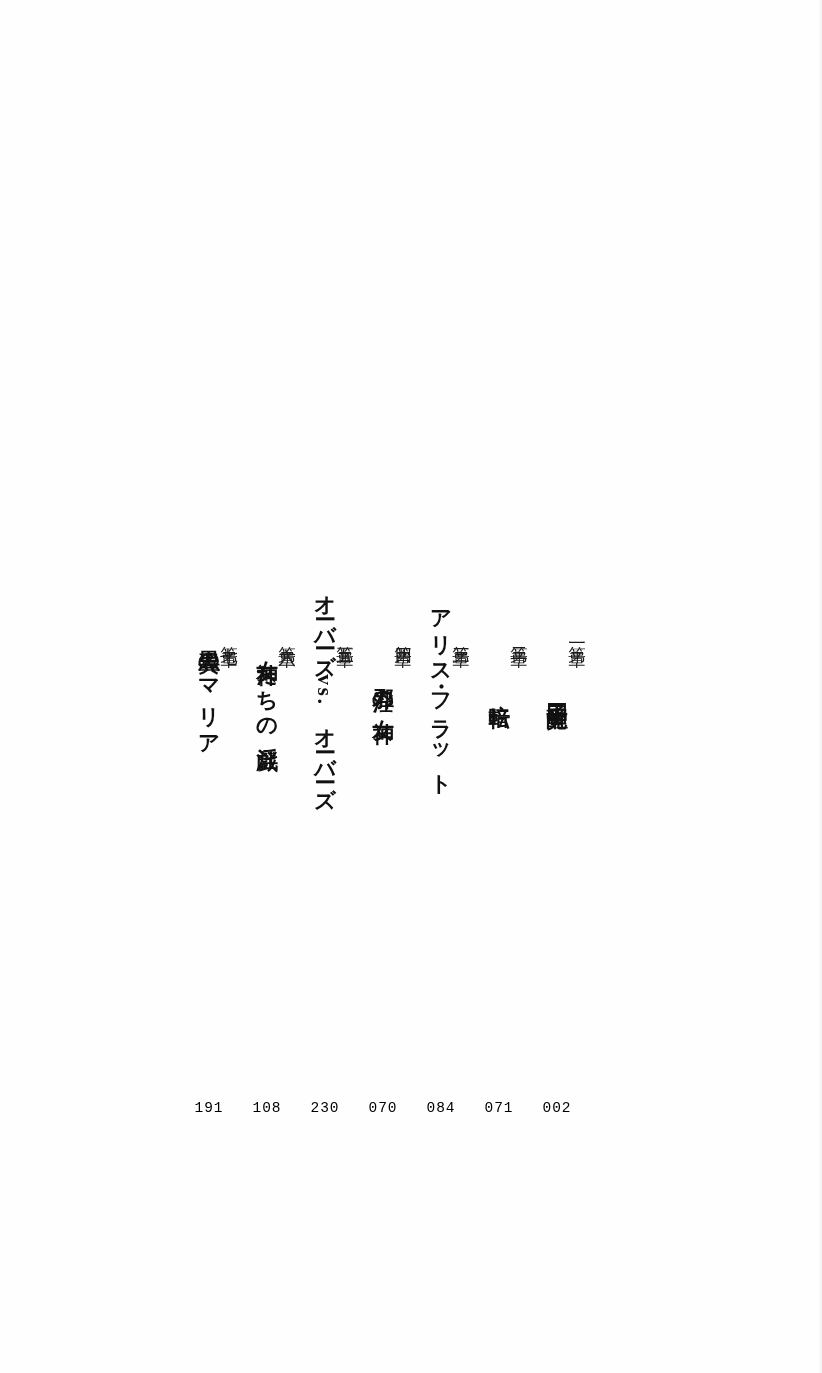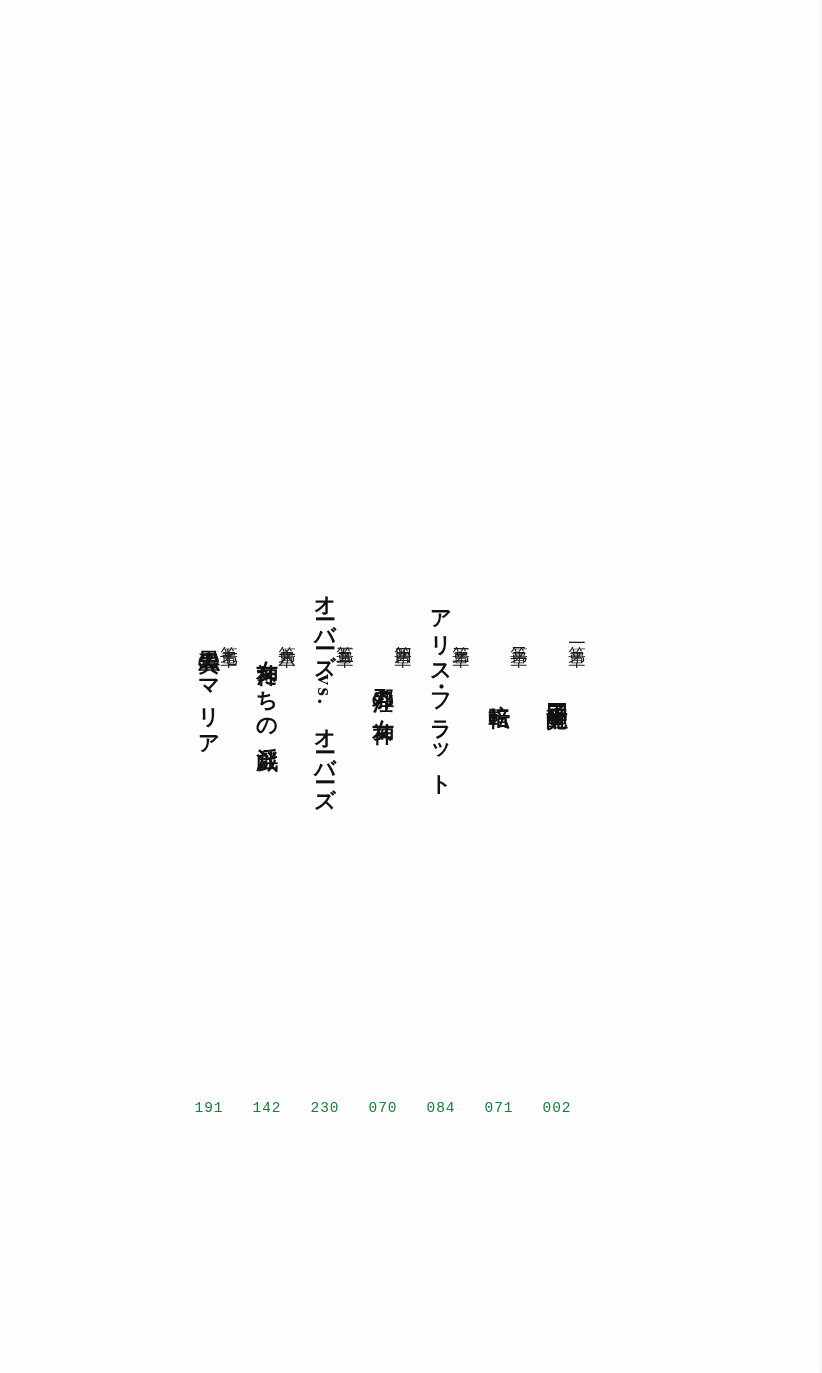--- a/index.html
+++ b/index.html
@@ -93,21 +93,21 @@
     width: 236px;
     flex: 0 0 236px;
   }
   .folio {
     width: 58px;
     flex: 0 0 58px;
     text-align: center;
     font-family: "Liberation Mono", "DejaVu Sans Mono", monospace;
     font-size: 14.5px;
     letter-spacing: 1px;
-    color: #15803d;
+    color: #000000;
   }
 
   
   .edge {
     position: absolute;
     top: 0;
     right: 0;
     width: 4px;
     height: 1373px;
     background: linear-gradient(to right, rgba(0,0,0,0.00), rgba(0,0,0,0.045));
@@ -157,18 +157,18 @@
     </div>
   </div>
 
   <div class="folio-row">
     <div class="folio-spacer"></div>
     <div class="folio">002</div>
     <div class="folio">071</div>
     <div class="folio">084</div>
     <div class="folio">070</div>
     <div class="folio">230</div>
-    <div class="folio">142</div>
+    <div class="folio">108</div>
     <div class="folio">191</div>
   </div>
 
   <div class="edge"></div>
 </div>
 
 </body></html>

